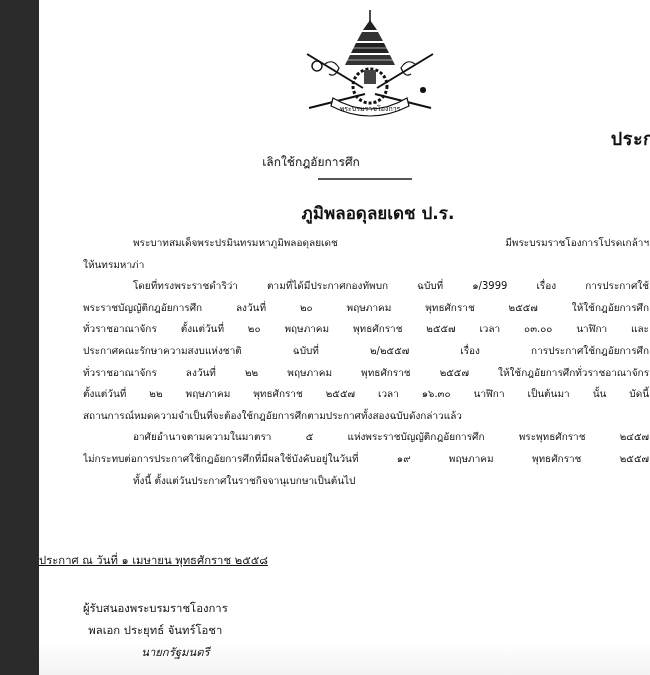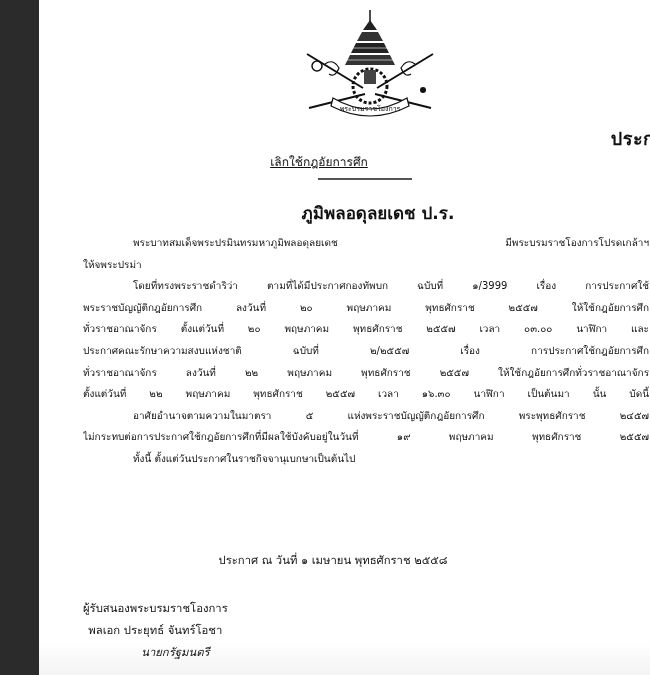--- a/index.html
+++ b/index.html
@@ -15,42 +15,42 @@
     margin-left: 33px;
   }
   .emblem {
     position: absolute; left: 256px; top: 8px; width: 150px; height: 112px;
   }
   .title {
     position: absolute; left: 0; width: 638px; top: 124px; text-align: right;
     font-size: 18px; font-weight: bold; letter-spacing: 0.5px;
   }
   .subtitle {
-    position: absolute; left: 8px; width: 544px; top: 152px; text-align: center;
+    position: absolute; left: 0; width: 544px; top: 152px; text-align: center;
     font-size: 12px;
-    text-decoration: underline;
   }
   .rule {
     position: absolute; left: 279px; top: 178px; width: 94px; height: 2px;
     background: #555;
   }
   .king {
     position: absolute; left: 0; width: 638px; top: 199px; text-align: center;
     font-size: 17px; font-weight: bold; padding-left: 20px;
   }
   .body-text {
     position: absolute; left: 44px; width: 566px; top: 232px;
     font-size: 10px; line-height: 21.6px;
   }
   .line { white-space: nowrap; display: block; overflow: hidden; }
   .indent { padding-left: 50px; }
   .justify { text-align: justify; text-align-last: justify; }
   .date-line {
-    position: absolute; left: 0; width: 588px; top: 551px; text-align: center;
+    position: absolute; left: 0; width: 588px; top: 551px; 
     font-size: 11.3px;
+    text-decoration: underline;
   }
   .sign {
     position: absolute; left: 44px; top: 598px; font-size: 11.3px; line-height: 22px; text-align: center;
   }
   .sign .pm { padding-left: 40px; font-style: italic; }
 </style>
 </head>
 <body>
 
 <div class="page">
@@ -83,28 +83,29 @@
   </svg>
 
   <div class="title">ประกาศ</div>
   <div class="subtitle">เลิกใช้กฎอัยการศึก</div>
   <div class="rule"></div>
 
   <div class="king">ภูมิพลอดุลยเดช ป.ร.</div>
 
   <div class="body-text">
     <span class="line indent justify">พระบาทสมเด็จพระปรมินทรมหาภูมิพลอดุลยเดช  มีพระบรมราชโองการโปรดเกล้าฯ</span>
-    <span class="line">ให้จพระปรม่า</span>
+    <span class="line">ให้นทรมหาภ่า</span>
 
     <span class="line indent justify">โดยที่ทรงพระราชดำริว่า ตามที่ได้มีประกาศกองทัพบก ฉบับที่ ๑/3999 เรื่อง การประกาศใช้</span>
     <span class="line justify">พระราชบัญญัติกฎอัยการศึก ลงวันที่ ๒๐ พฤษภาคม พุทธศักราช ๒๕๕๗ ให้ใช้กฎอัยการศึก</span>
     <span class="line justify">ทั่วราชอาณาจักร ตั้งแต่วันที่ ๒๐ พฤษภาคม พุทธศักราช ๒๕๕๗ เวลา ๐๓.๐๐ นาฬิกา และ</span>
     <span class="line justify">ประกาศคณะรักษาความสงบแห่งชาติ ฉบับที่ ๒/๒๕๕๗ เรื่อง การประกาศใช้กฎอัยการศึก</span>
     <span class="line justify">ทั่วราชอาณาจักร ลงวันที่ ๒๒ พฤษภาคม พุทธศักราช ๒๕๕๗ ให้ใช้กฎอัยการศึกทั่วราชอาณาจักร</span>
     <span class="line justify">ตั้งแต่วันที่ ๒๒ พฤษภาคม พุทธศักราช ๒๕๕๗ เวลา ๑๖.๓๐ นาฬิกา เป็นต้นมา นั้น บัดนี้</span>
+    <span class="line">สถานการณ์หมดความจำเป็นที่จะต้องใช้กฎอัยการศึกตามประกาศทั้งสองฉบับดังกล่าวแล้ว</span>
 
     <span class="line indent justify">อาศัยอำนาจตามความในมาตรา ๕ แห่งพระราชบัญญัติกฎอัยการศึก พระพุทธศักราช ๒๔๕๗</span>
     <span class="line justify">ไม่กระทบต่อการประกาศใช้กฎอัยการศึกที่มีผลใช้บังคับอยู่ในวันที่ ๑๙ พฤษภาคม พุทธศักราช ๒๕๕๗</span>
 
     <span class="line indent">ทั้งนี้  ตั้งแต่วันประกาศในราชกิจจานุเบกษาเป็นต้นไป</span>
   </div>
 
   <div class="date-line">ประกาศ ณ วันที่ ๑ เมษายน พุทธศักราช ๒๕๕๘</div>
 
   <div class="sign">

